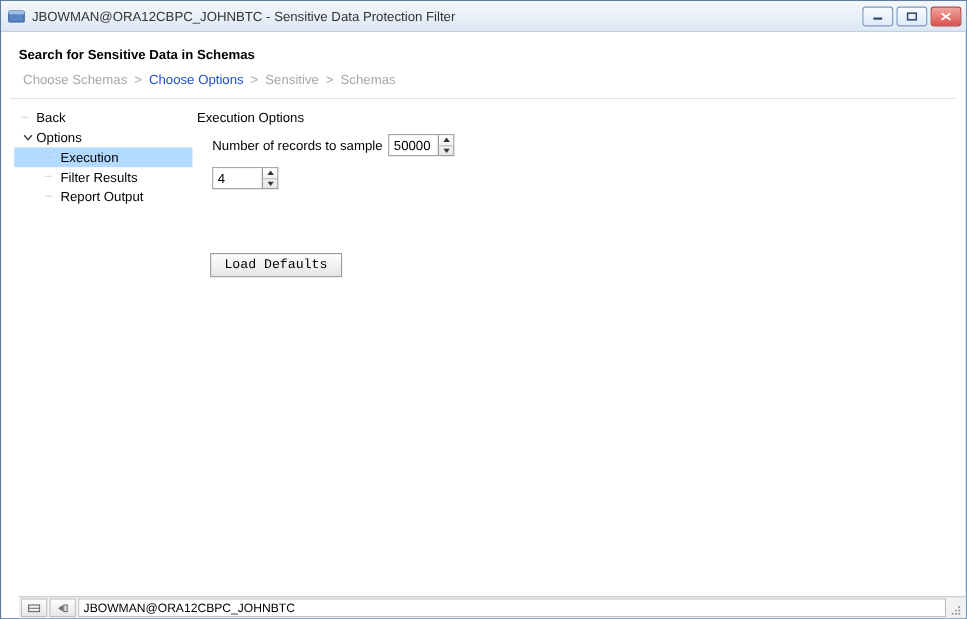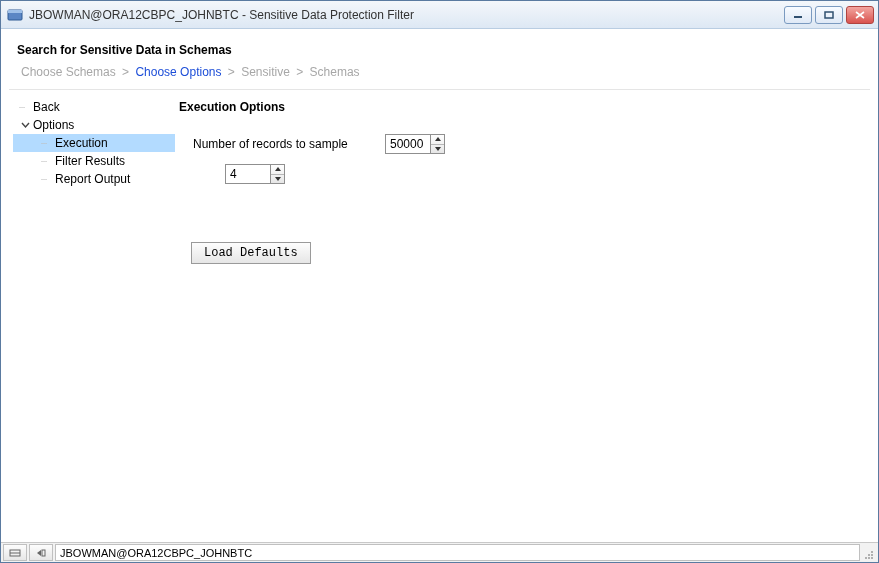--- a/index.html
+++ b/index.html
@@ -112,38 +112,37 @@
     color: #bfbfbf;
     font-size: 10px;
     letter-spacing: -1px;
   }
   
   .main {
     flex: 1;
     padding: 2px 8px 8px 0;
   }
   .section-title {
-    font-weight: bold;
-    margin-bottom: 20px;
+    font-weight: normal;
+    margin-bottom: 8px;
   }
   .form-row {
     display: flex;
     align-items: center;
     margin-bottom: 10px;
     padding-left: 14px;
   }
   .form-label {
     width: 160px;
   }
   .number-input {
     display: inline-flex;
     border: 1px solid #8f8f8f;
     background: #fff;
     height: 20px;
-    margin-left: 32px;
   }
   .number-input input {
     border: none;
     outline: none;
     width: 44px;
     padding: 0 4px;
     font-family: inherit;
     font-size: 12px;
   }
   .spin {
@@ -182,20 +181,21 @@
   }
   .footer-bar .btn { min-width: 74px; }
   
   .statusbar {
     height: 20px;
     border-top: 1px solid #c8c8c8;
     background: #f2f2f2;
     display: flex;
     align-items: stretch;
     padding: 0 2px;
+    margin-left: 16px;
   }
   .statusbar .sb-btn {
     width: 24px;
     border: 1px solid #c0c0c0;
     background: linear-gradient(#fdfdfd,#e7e7e7);
     margin: 1px 2px 1px 0;
     display: flex; align-items:center; justify-content:center;
     cursor: pointer;
   }
   .statusbar .sb-text {

